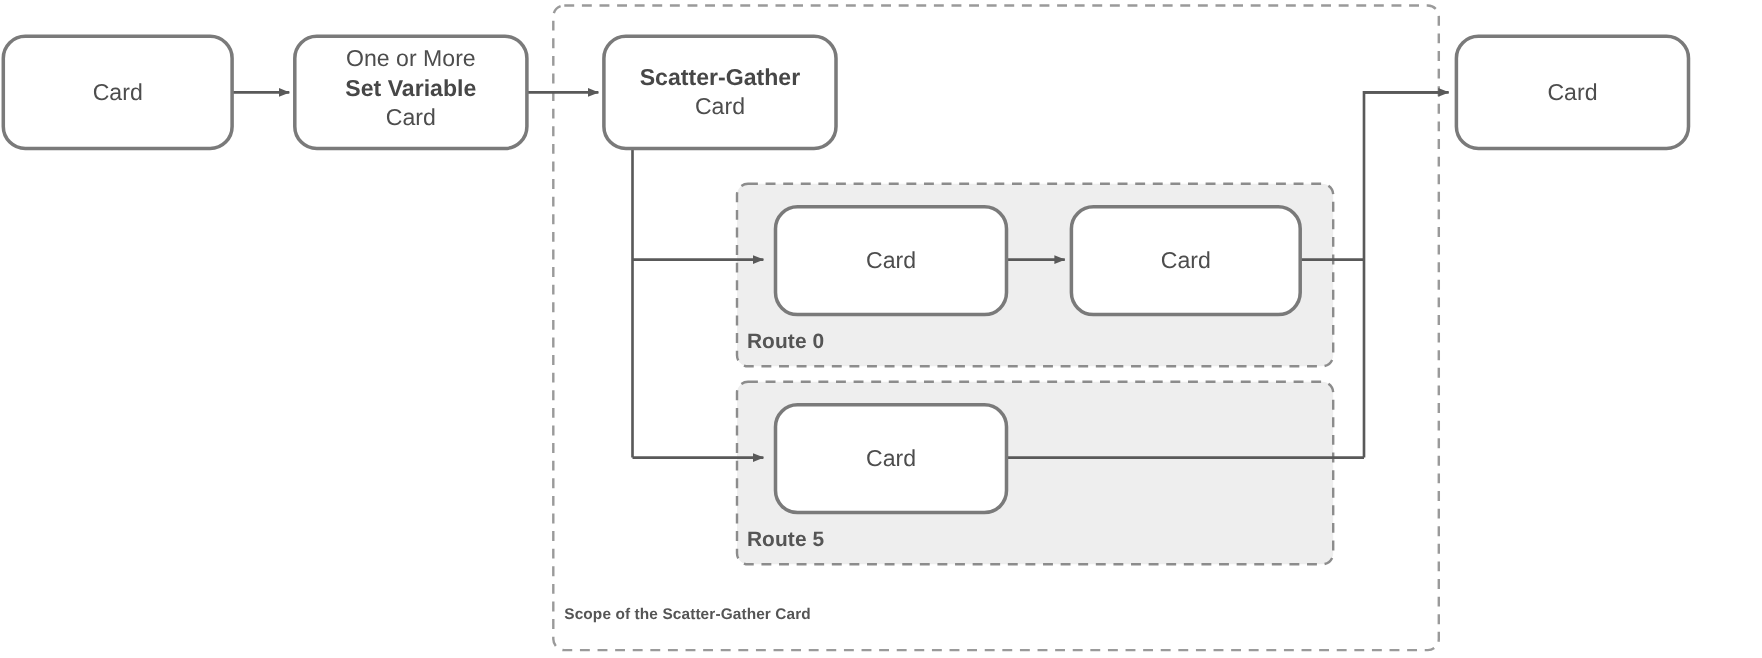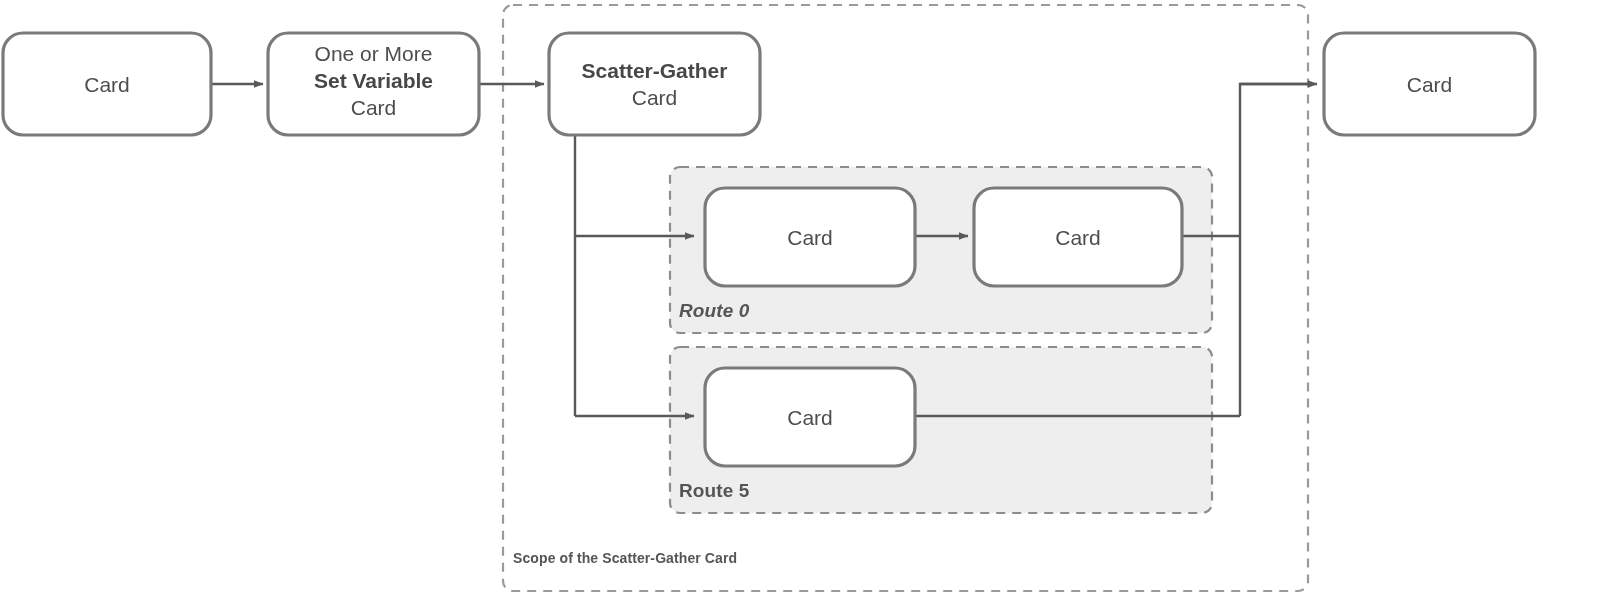--- a/index.html
+++ b/index.html
@@ -129,19 +129,19 @@
   </div>
 
   <div class="node-label" style="left:705px; top:368px; width:210px; height:98px;">
     <span>Card</span>
   </div>
 
   <div class="node-label" style="left:1324px; top:33px; width:211px; height:102px;">
     <span>Card</span>
   </div>
 
-  <div class="route-label" style="left:679px; top:300px;font-style:italic;">Route 0</div>
+  <div class="route-label" style="left:679px; top:300px;">Route 0</div>
 
   <div class="route-label" style="left:679px; top:480px;">Route 5</div>
 
   <div class="scope-label" style="left:513px; top:550px;">Scope of the Scatter-Gather Card</div>
 
 </div>
 
 </body></html>

